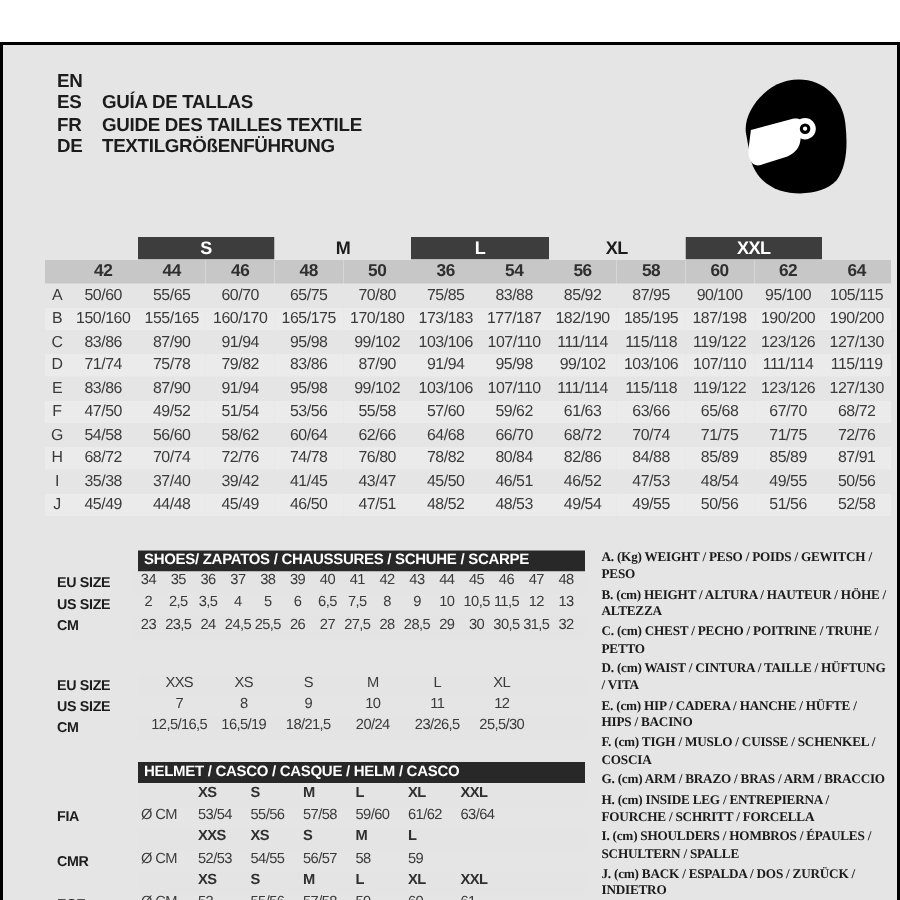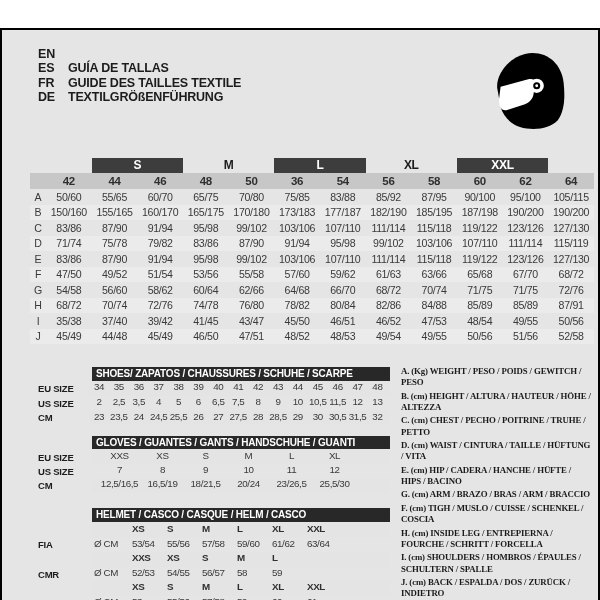--- a/index.html
+++ b/index.html
@@ -343,21 +343,20 @@
           <span class="cell">28,5</span>
           <span class="cell">29</span>
           <span class="cell">30</span>
           <span class="cell">30,5</span>
           <span class="cell">31,5</span>
           <span class="cell">32</span>
         </span>
       </div>
     </div>
 
-  <div class="bar" style="top:406px;height:13px;line-height:13px;">GLOVES / GUANTES / GANTS / HANDSCHUHE / GUANTI</div>
   <div class="sub-rows gloves" style="top:420px;">
       <div class="sub-row shaded">
         <span class="sub-label">EU SIZE</span>
         <span class="sub-data">
           <span class="cell">XXS</span>
           <span class="cell">XS</span>
           <span class="cell">S</span>
           <span class="cell">M</span>
           <span class="cell">L</span>
           <span class="cell">XL</span>
@@ -462,20 +461,20 @@
         </span>
       </div>
     </div>
 
   <div class="legend">
       <div class="legend-item">A. (Kg) WEIGHT / PESO / POIDS / GEWITCH / PESO</div>
       <div class="legend-item">B. (cm) HEIGHT / ALTURA / HAUTEUR / HÖHE / ALTEZZA</div>
       <div class="legend-item">C. (cm) CHEST / PECHO / POITRINE / TRUHE / PETTO</div>
       <div class="legend-item">D. (cm) WAIST / CINTURA / TAILLE / HÜFTUNG / VITA</div>
       <div class="legend-item">E. (cm) HIP / CADERA / HANCHE / HÜFTE / HIPS /  BACINO</div>
+      <div class="legend-item">F. (cm) TIGH / MUSLO / CUISSE / SCHENKEL / COSCIA</div>
       <div class="legend-item">G. (cm) ARM  / BRAZO / BRAS / ARM / BRACCIO</div>
-      <div class="legend-item">F. (cm) TIGH / MUSLO / CUISSE / SCHENKEL / COSCIA</div>
       <div class="legend-item">H. (cm) INSIDE LEG / ENTREPIERNA / FOURCHE / SCHRITT / FORCELLA</div>
       <div class="legend-item">I. (cm) SHOULDERS / HOMBROS / ÉPAULES / SCHULTERN / SPALLE</div>
       <div class="legend-item">J. (cm) BACK / ESPALDA / DOS / ZURÜCK / INDIETRO</div>
     </div>
 
 </div>
 
 </body></html>

